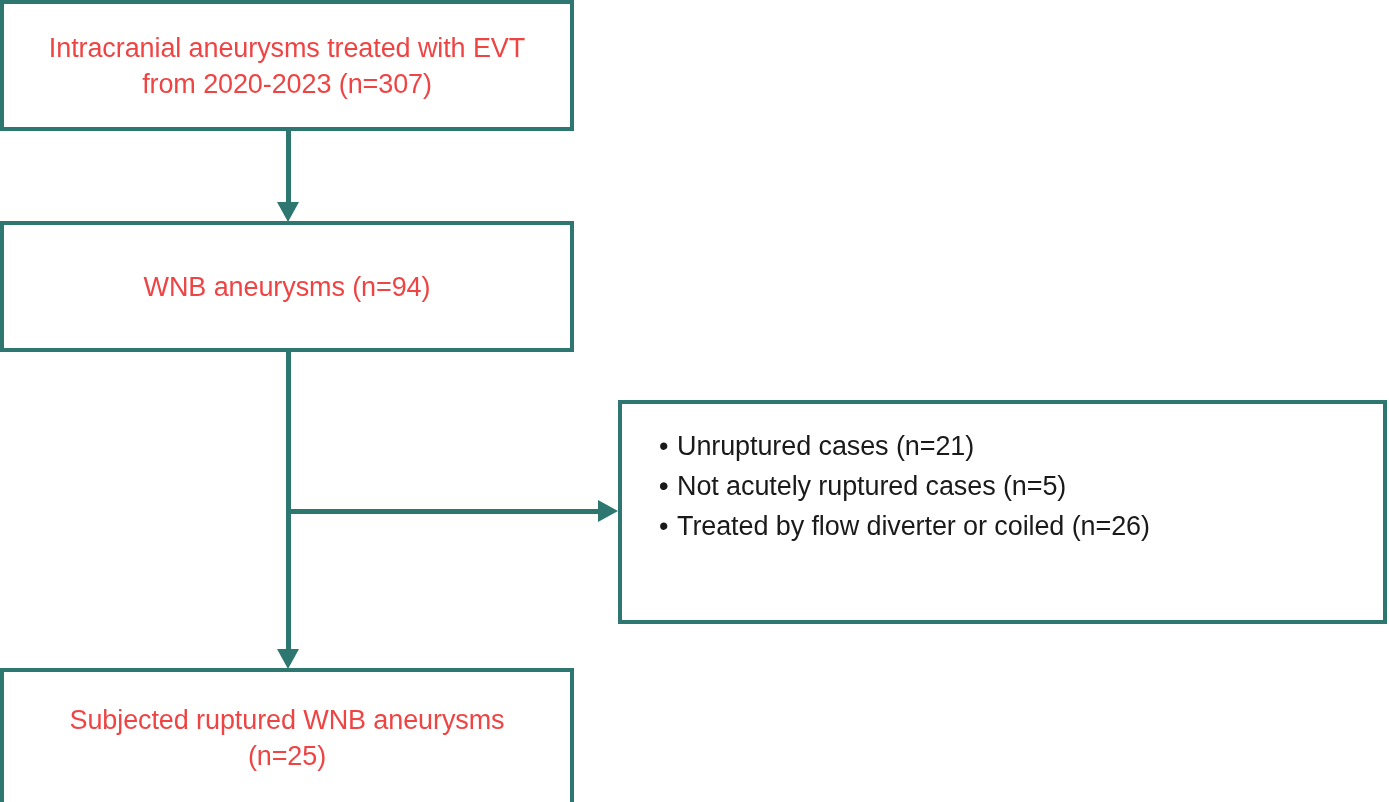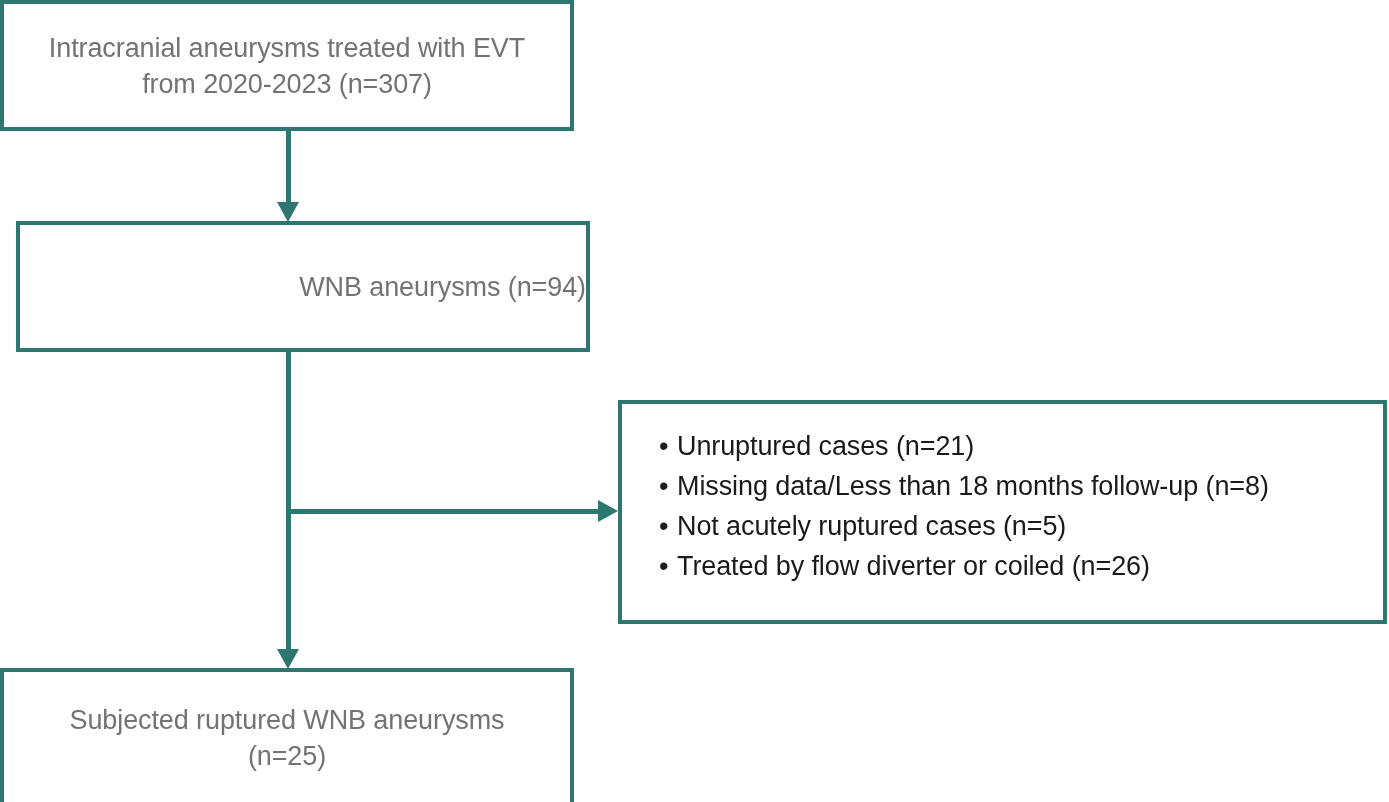--- a/index.html
+++ b/index.html
@@ -21,41 +21,40 @@
     position: absolute;
     box-sizing: border-box;
     background: #ffffff;
     border: 4px solid #2E7670;
     display: flex;
     align-items: center;
     justify-content: center;
   }
 
   .node-text {
-    color: #737373;
+    color: #ef4444;
     font-size: 27px;
     line-height: 36px;
     text-align: center;
     white-space: pre-line;
     letter-spacing: -0.1px;
   }
 
   
   #node-screened {
     left: 0px;
     top: 0px;
     width: 574px;
     height: 131px;
   }
   #node-wnb {
-    left: 16px;
+    left: 0px;
     top: 221px;
     width: 574px;
     height: 131px;
-    justify-content: flex-end;
   }
   #node-excluded {
     left: 618px;
     top: 400px;
     width: 769px;
     height: 224px;
     display: block;
     padding: 22px 0 0 0;
   }
   #node-included {
@@ -171,21 +170,20 @@
   <div class="arrow arrow-right" id="arrow-to-excluded"></div>
 
   <div class="node" id="node-excluded">
     <ul class="bullet-list">
       <li class="bullet-item">
         <span class="bullet-dot">•</span>
         <span>Unruptured cases (n=21)</span>
       </li>
       <li class="bullet-item">
         <span class="bullet-dot">•</span>
-        <span>Missing data/Less than 18 months follow-up (n=8)</span>
       </li>
       <li class="bullet-item">
         <span class="bullet-dot">•</span>
         <span>Not acutely ruptured cases (n=5)</span>
       </li>
       <li class="bullet-item">
         <span class="bullet-dot">•</span>
         <span>Treated by flow diverter or coiled (n=26)</span>
       </li>
     </ul>

